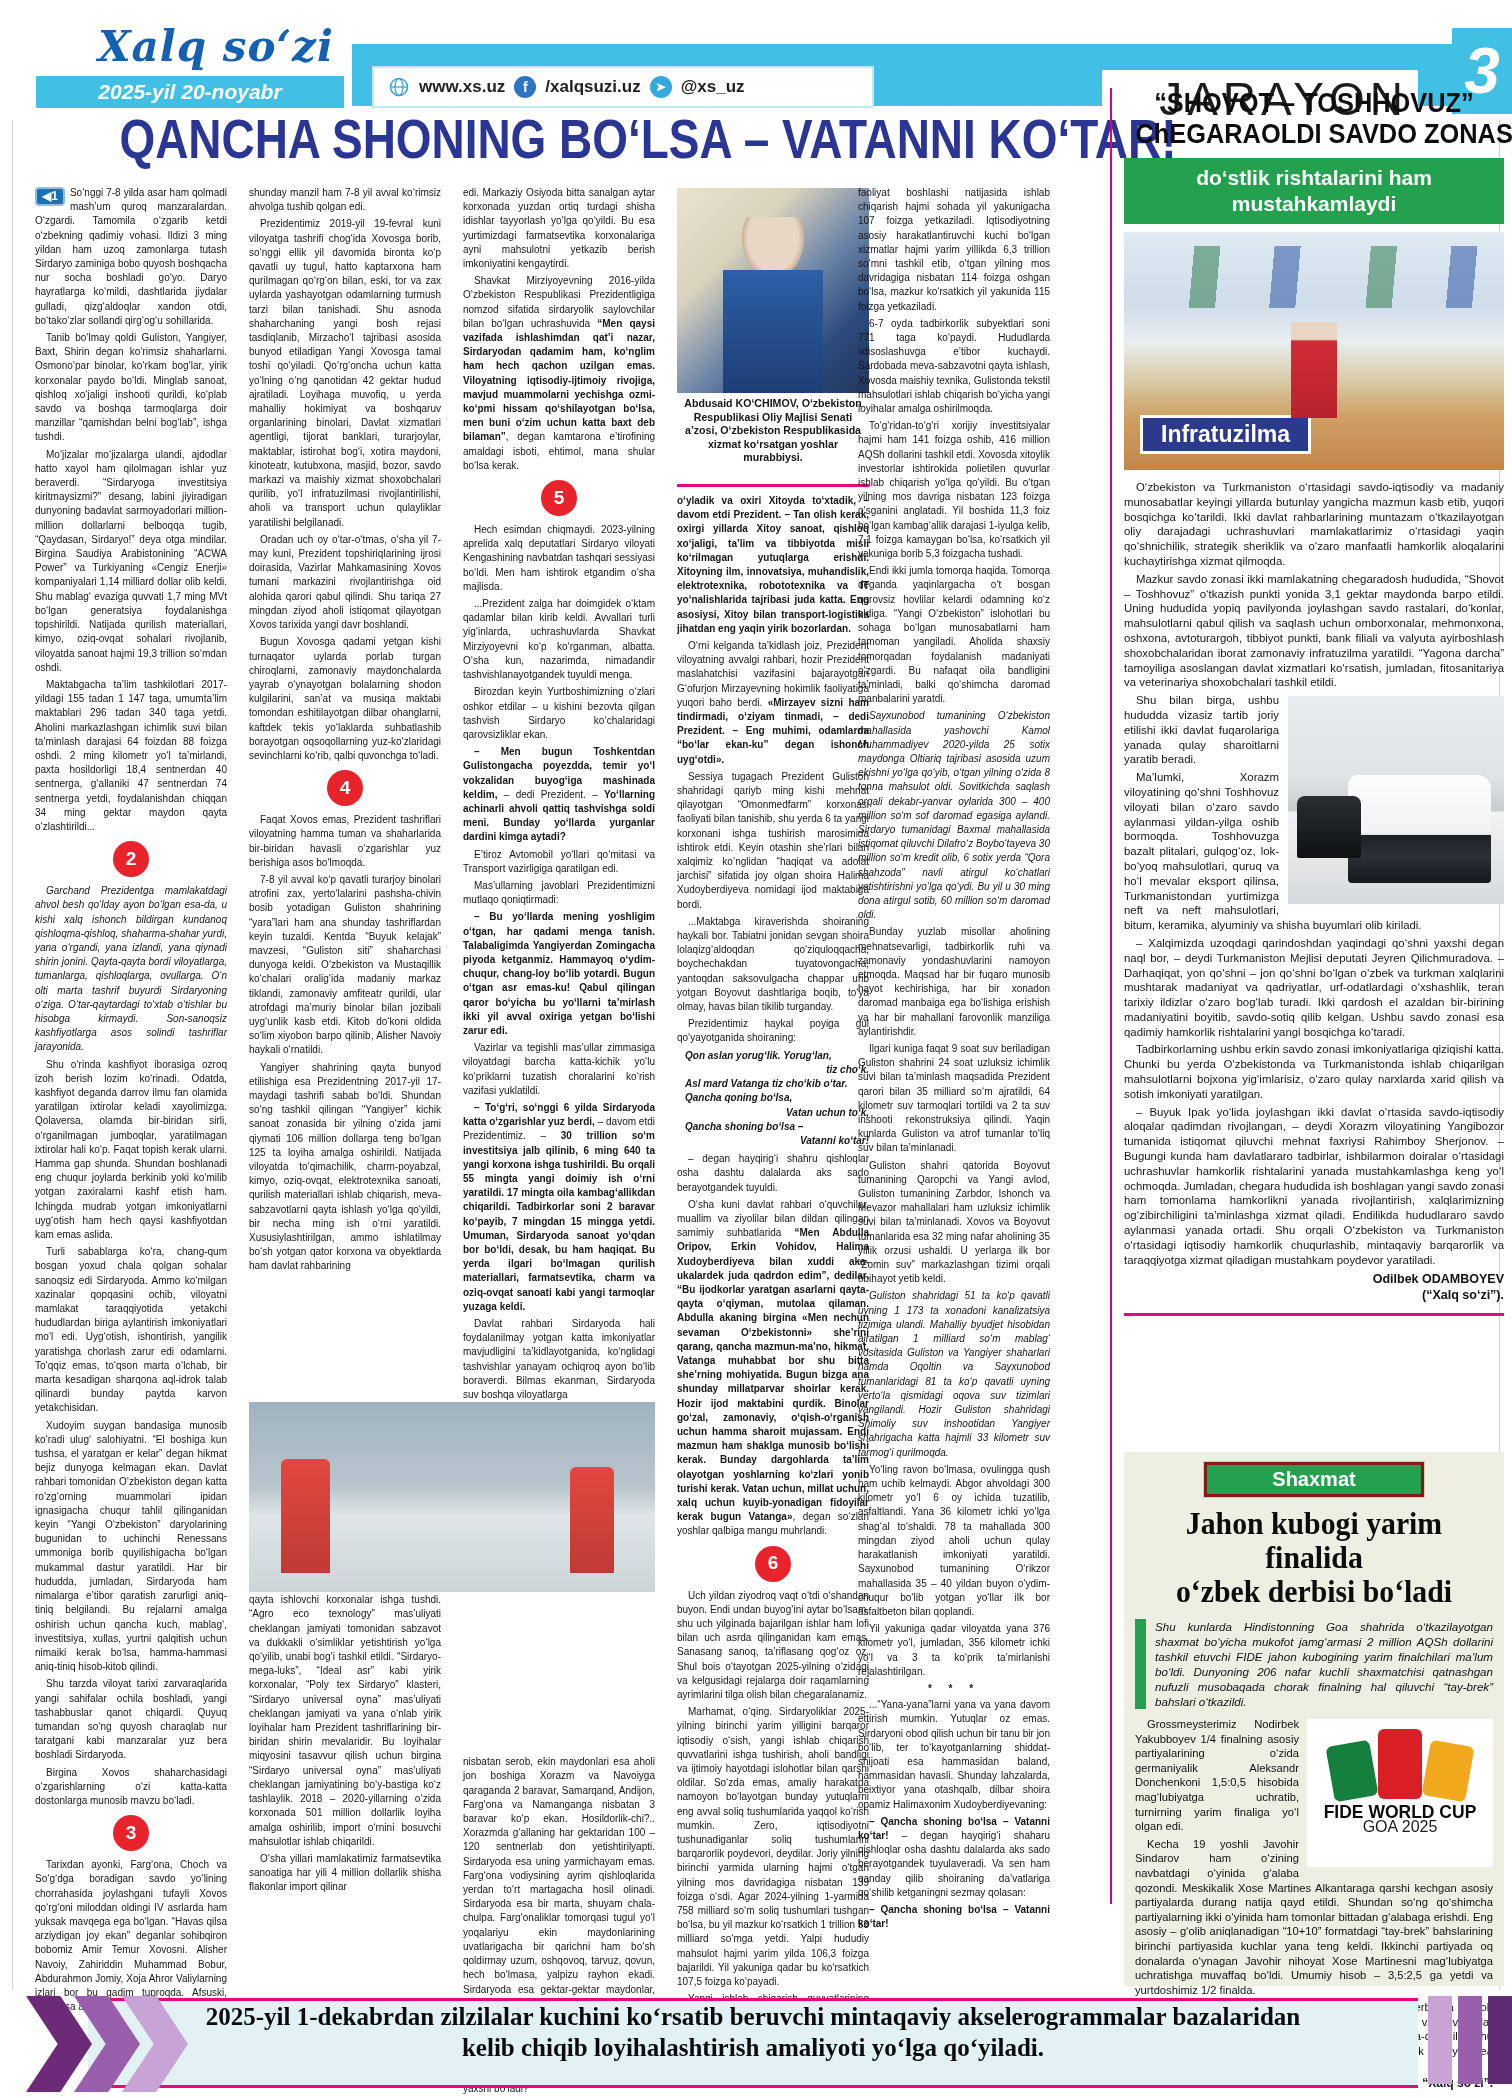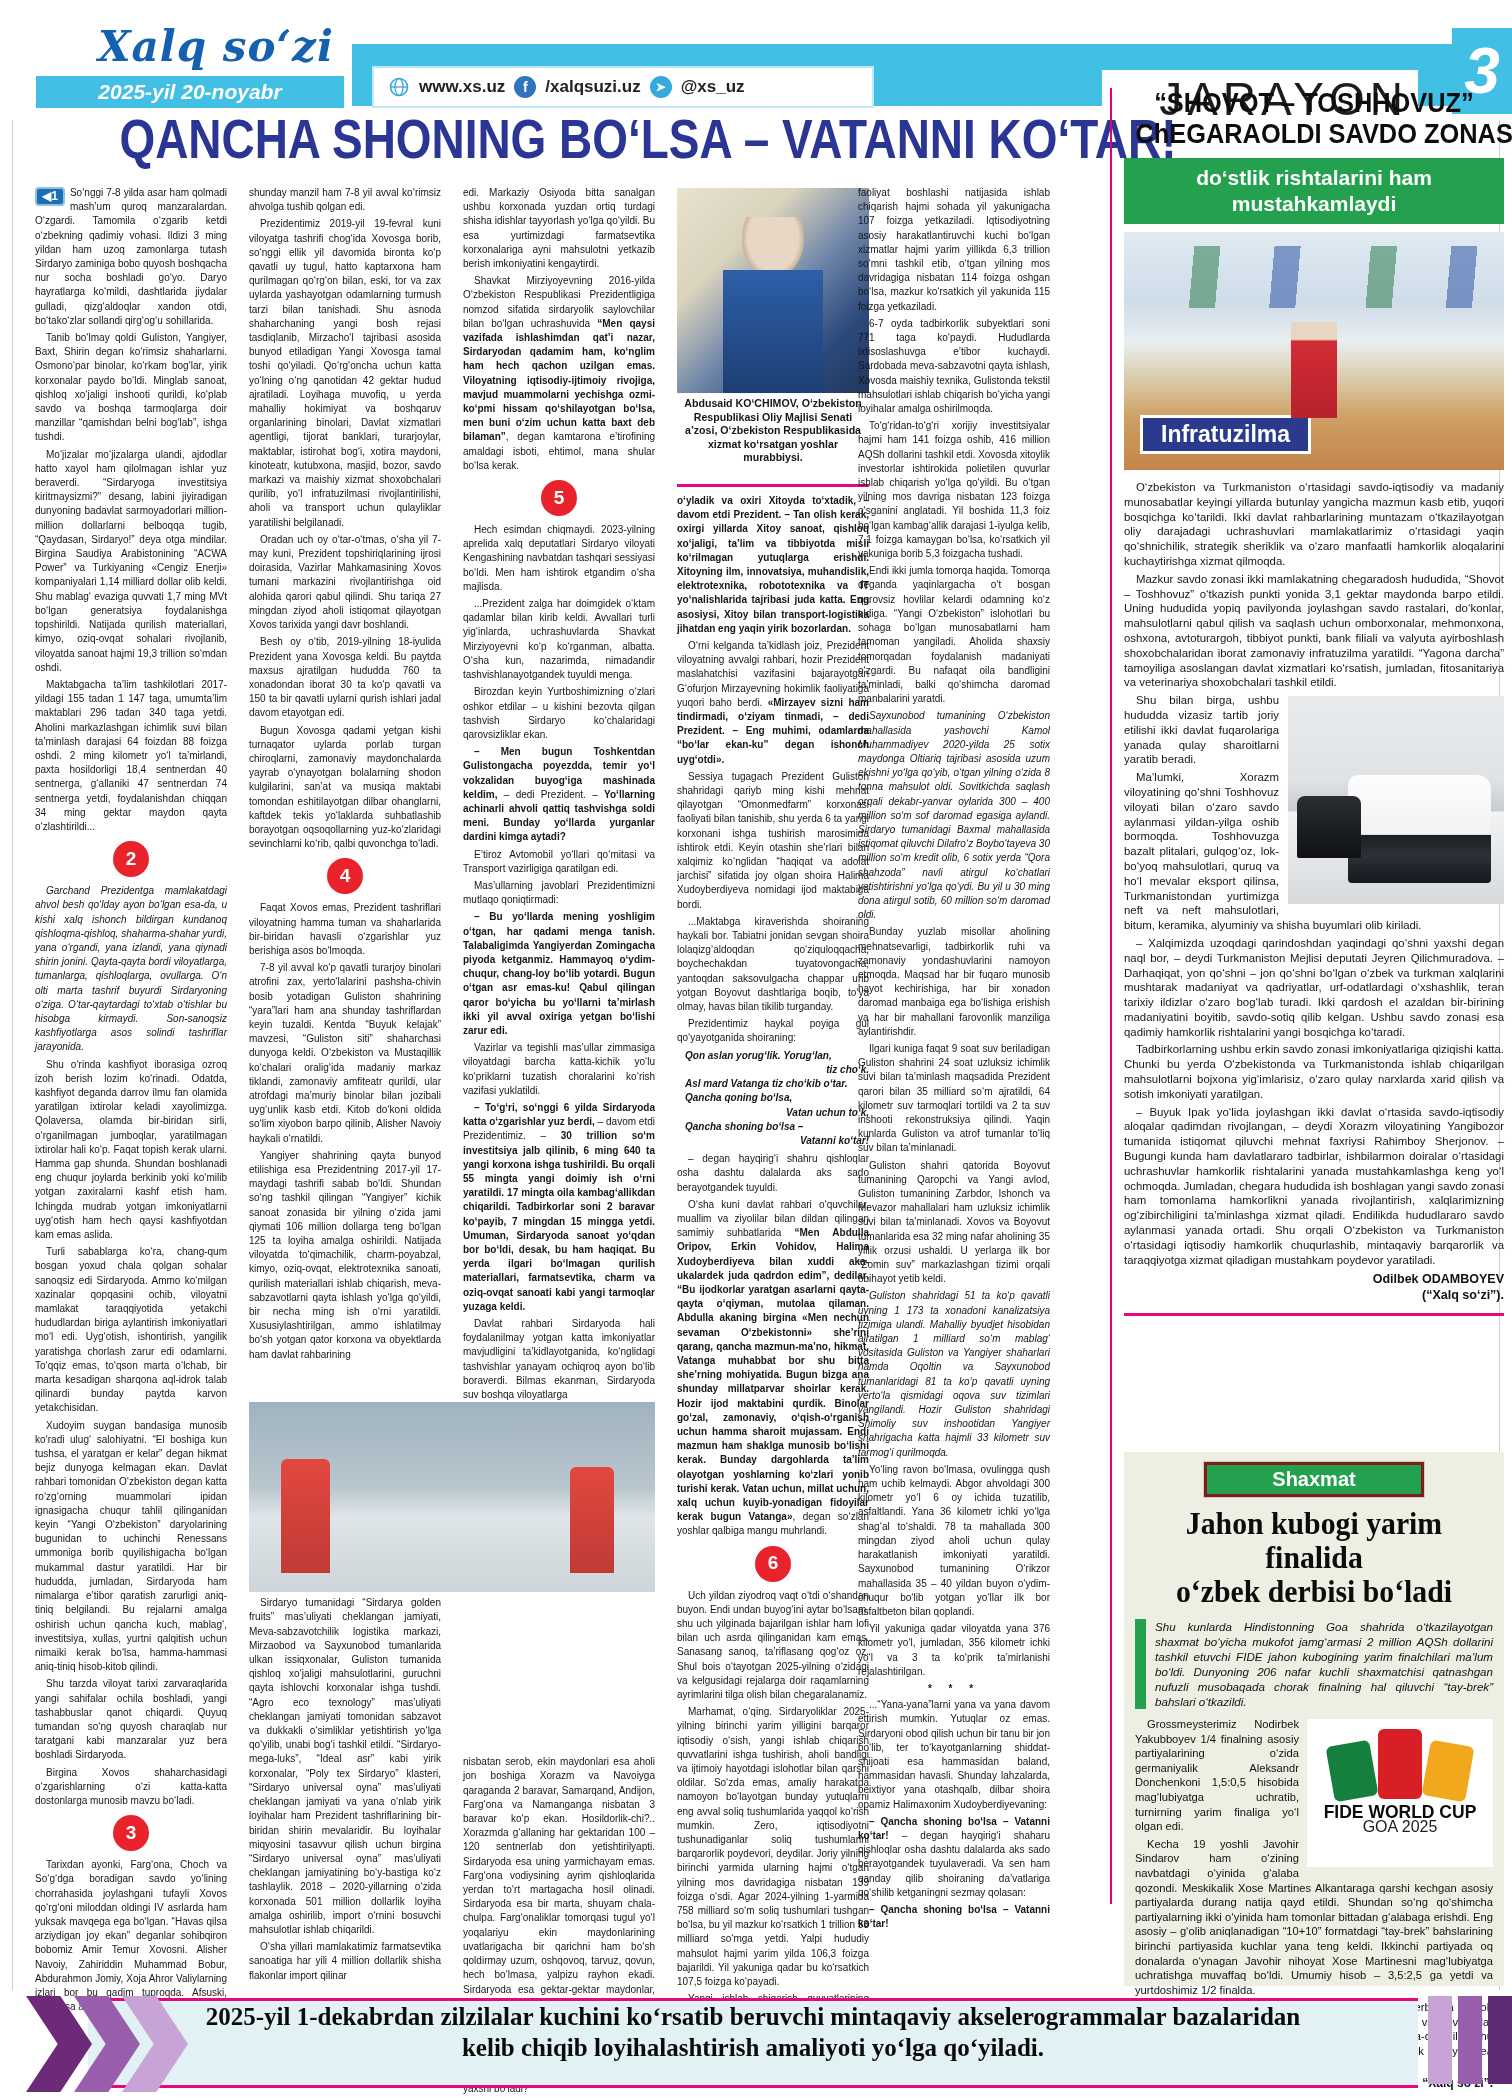--- a/index.html
+++ b/index.html
@@ -159,33 +159,32 @@
       <p>Xudoyim suygan bandasiga munosib ko‘radi ulug‘ salohiyatni. “El boshiga kun tushsa, el yaratgan er kelar” degan hikmat bejiz dunyoga kelmagan ekan. Davlat rahbari tomonidan O‘zbekiston degan katta ro‘zg‘orning muammolari ipidan ignasigacha chuqur tahlil qilinganidan keyin “Yangi O‘zbekiston” daryolarining bugunidan to uchinchi Renessans ummoniga borib quyilishigacha bo‘lgan mukammal dastur yaratildi. Har bir hududda, jumladan, Sirdaryoda ham nimalarga e’tibor qaratish zarurligi aniq-tiniq belgilandi. Bu rejalarni amalga oshirish uchun qancha kuch, mablag‘, investitsiya, xullas, yurtni qalqitish uchun nimaiki kerak bo‘lsa, hamma-hammasi aniq-tiniq hisob-kitob qilindi.</p>
       <p>Shu tarzda viloyat tarixi zarvaraqlarida yangi sahifalar ochila boshladi, yangi tashabbuslar qanot chiqardi. Quyuq tumandan so‘ng quyosh charaqlab nur taratgani kabi manzaralar yuz bera boshladi Sirdaryoda.</p>
       <p>Birgina Xovos shaharchasidagi o‘zgarishlarning o‘zi katta-katta dostonlarga munosib mavzu bo‘ladi.</p>
       <div class="sec">3</div>
       <p>Tarixdan ayonki, Farg‘ona, Choch va So‘g‘dga boradigan savdo yo‘lining chorrahasida joylashgani tufayli Xovos qo‘rg‘oni miloddan oldingi IV asrlarda ham yuksak mavqega ega bo‘lgan. “Havas qilsa arziydigan joy ekan” deganlar sohibqiron bobomiz Amir Temur Xovosni. Alisher Navoiy, Zahiriddin Muhammad Bobur, Abdurahmon Jomiy, Xoja Ahror Valiylarning izlari bor bu qadim tuproqda. Afsuski, faxrlansa arzigulik</p>
     </div>
   <div class="col" style="left:249px;">
       <p class="ni">shunday manzil ham 7-8 yil avval ko‘rimsiz ahvolga tushib qolgan edi.</p>
       <p>Prezidentimiz 2019-yil 19-fevral kuni viloyatga tashrifi chog‘ida Xovosga borib, so‘nggi ellik yil davomida bironta ko‘p qavatli uy tugul, hatto kaptarxona ham qurilmagan qo‘rg‘on bilan, eski, tor va zax uylarda yashayotgan odamlarning turmush tarzi bilan tanishadi. Shu asnoda shaharchaning yangi bosh rejasi tasdiqlanib, Mirzacho‘l tajribasi asosida bunyod etiladigan Yangi Xovosga tamal toshi qo‘yiladi. Qo‘rg‘oncha uchun katta yo‘lning o‘ng qanotidan 42 gektar hudud ajratiladi. Loyihaga muvofiq, u yerda mahalliy hokimiyat va boshqaruv organlarining binolari, Davlat xizmatlari agentligi, tijorat banklari, turarjoylar, maktablar, istirohat bog‘i, xotira maydoni, kinoteatr, kutubxona, masjid, bozor, savdo markazi va maishiy xizmat shoxobchalari qurilib, yo‘l infratuzilmasi rivojlantirilishi, aholi va transport uchun qulayliklar yaratilishi belgilanadi.</p>
       <p>Oradan uch oy o‘tar-o‘tmas, o‘sha yil 7-may kuni, Prezident topshiriqlarining ijrosi doirasida, Vazirlar Mahkamasining Xovos tumani markazini rivojlantirishga oid alohida qarori qabul qilindi. Shu tariqa 27 mingdan ziyod aholi istiqomat qilayotgan Xovos tarixida yangi davr boshlandi.</p>
-      <p>Besh oy o‘tib, 2019-yilning 18-iyulida Prezident yana Xovosga keldi. Bu paytda maxsus ajratilgan hududda 760 ta xonadondan iborat 30 ta ko‘p qavatli va 150 ta bir qavatli uylarni qurish ishlari jadal davom etayotgan edi.</p>
       <p>Bugun Xovosga qadami yetgan kishi turnaqator uylarda porlab turgan chiroqlarni, zamonaviy maydonchalarda yayrab o‘ynayotgan bolalarning shodon kulgilarini, san’at va musiqa maktabi tomondan eshitilayotgan dilbar ohanglarni, kaftdek tekis yo‘laklarda suhbatlashib borayotgan oqsoqollarning yuz-ko‘zlaridagi sevinchlarni ko‘rib, qalbi quvonchga to‘ladi.</p>
       <div class="sec">4</div>
       <p>Faqat Xovos emas, Prezident tashriflari viloyatning hamma tuman va shaharlarida bir-biridan havasli o‘zgarishlar yuz berishiga asos bo‘lmoqda.</p>
       <p>7-8 yil avval ko‘p qavatli turarjoy binolari atrofini zax, yerto‘lalarini pashsha-chivin bosib yotadigan Guliston shahrining “yara”lari ham ana shunday tashriflardan keyin tuzaldi. Kentda “Buyuk kelajak” mavzesi, “Guliston siti” shaharchasi dunyoga keldi. O‘zbekiston va Mustaqillik ko‘chalari oralig‘ida madaniy markaz tiklandi, zamonaviy amfiteatr qurildi, ular atrofdagi ma’muriy binolar bilan jozibali uyg‘unlik kasb etdi. Kitob do‘koni oldida so‘lim xiyobon barpo qilinib, Alisher Navoiy haykali o‘rnatildi.</p>
       <p>Yangiyer shahrining qayta bunyod etilishiga esa Prezidentning 2017-yil 17-maydagi tashrifi sabab bo‘ldi. Shundan so‘ng tashkil qilingan “Yangiyer” kichik sanoat zonasida bir yilning o‘zida jami qiymati 106 million dollarga teng bo‘lgan 125 ta loyiha amalga oshirildi. Natijada viloyatda to‘qimachilik, charm-poyabzal, kimyo, oziq-ovqat, elektrotexnika sanoati, qurilish materiallari ishlab chiqarish, meva-sabzavotlarni qayta ishlash yo‘lga qo‘yildi, bir necha ming ish o‘rni yaratildi. Xususiylashtirilgan, ammo ishlatilmay bo‘sh yotgan qator korxona va obyektlarda ham davlat rahbarining</p>
       <div class="spc" style="height: 200px;"></div>
       <p class="ni">tashriflaridan so‘ng rivojlanish fasli boshlandi.</p>
       <p>Sirdaryo tumanidagi “Sirdarya golden fruits” mas’uliyati cheklangan jamiyati, Meva-sabzavotchilik logistika markazi, Mirzaobod va Sayxunobod tumanlarida ulkan issiqxonalar, Guliston tumanida qishloq xo‘jaligi mahsulotlarini, guruchni qayta ishlovchi korxonalar ishga tushdi. “Agro eco texnology” mas’uliyati cheklangan jamiyati tomonidan sabzavot va dukkakli o‘simliklar yetishtirish yo‘lga qo‘yil­ib, unabi bog‘i tashkil etildi. “Sirdaryo-mega-luks”, “Ideal asr” kabi yirik korxonalar, “Poly tex Sirdaryo” klasteri, “Sirdaryo universal oyna” mas’uliyati cheklangan jamiyati va yana o‘nlab yirik loyihalar ham Prezident tashriflarining bir-biridan shirin mevalaridir. Bu loyihalar miqyosini tasavvur qilish uchun birgina “Sirdaryo universal oyna” mas’uliyati cheklangan jamiyatining bo‘y-bastiga ko‘z tashlaylik. 2018 – 2020-yillarning o‘zida korxonada 501 million dollarlik loyiha amalga oshirilib, import o‘rnini bosuvchi mahsulotlar ishlab chiqarildi.</p>
       <p>O‘sha yillari mamlakatimiz farmatsevtika sanoatiga har yili 4 million dollarlik shisha flakonlar import qilinar</p>
     </div>
   <div class="col" style="left:463px;">
-      <p class="ni">edi. Markaziy Osiyoda bitta sanalgan ushbu korxonada yuzdan ortiq turdagi shisha idishlar tayyorlash yo‘lga qo‘yildi. Bu esa yurtimizdagi farmatsevtika korxonalariga ayni mahsulotni yetkazib berish imkoniyatini kengaytirdi.</p>
+      <p class="ni">edi. Markaziy Osiyoda bitta sanalgan aytar korxonada yuzdan ortiq turdagi shisha idishlar tayyorlash yo‘lga qo‘yildi. Bu esa yurtimizdagi farmatsevtika korxonalariga ayni mahsulotni yetkazib berish imkoniyatini kengaytirdi.</p>
       <p><span>Shavkat Mirziyoyevning 2016-yilda O‘zbekiston Respublikasi Prezidentligiga nomzod sifatida sirdaryolik saylovchilar bilan bo‘lgan uchrashuvida </span><span class="bseg">“Men qaysi vazifada ishlashimdan qat’i nazar, Sirdaryodan qadamim ham, ko‘nglim ham hech qachon uzilgan emas. Viloyatning iqtisodiy-ijtimoiy rivojiga, mavjud muammolarni yechishga ozmi-ko‘pmi hissam qo‘shilayotgan bo‘lsa, men buni o‘zim uchun katta baxt deb bilaman”</span><span>, degan kamtarona e’tirofining amaldagi isboti, ehtimol, mana shular bo‘lsa kerak.</span></p>
       <div class="sec">5</div>
       <p>Hech esimdan chiqmaydi. 2023-yilning aprelida xalq deputatlari Sirdaryo viloyati Kengashining navbatdan tashqari sessiyasi bo‘ldi. Men ham ishtirok etgandim o‘sha majlisda.</p>
       <p>...Prezident zalga har doimgidek o‘ktam qadamlar bilan kirib keldi. Avvallari turli yig‘inlarda, uchrashuvlarda Shavkat Mirziyoyevni ko‘p ko‘rganman, albatta. O‘sha kun, nazarimda, nimadandir tashvishlanayotgandek tuyuldi menga.</p>
       <p>Birozdan keyin Yurtboshimizning o‘zlari oshkor etdilar – u kishini bezovta qilgan tashvish Sirdaryo ko‘chalaridagi qarovsizliklar ekan.</p>
       <p><span class="bseg">– Men bugun Toshkentdan Gulistongacha poyezdda, temir yo‘l vokzalidan buyog‘iga mashinada keldim,</span><span> – dedi Prezident. – </span><span class="bseg">Yo‘llarning achinarli ahvoli qattiq tashvishga soldi meni. Bunday yo‘llarda yurganlar dardini kimga aytadi?</span></p>
       <p>E’tiroz Avtomobil yo‘llari qo‘mitasi va Transport vazirligiga qaratilgan edi.</p>
       <p>Mas’ullarning javoblari Prezidentimizni mutlaqo qoniqtirmadi:</p>
       <p class="pb">– Bu yo‘llarda mening yoshligim o‘tgan, har qadami menga tanish. Talabaligimda Yangiyerdan Zomingacha piyoda ketganmiz. Hammayoq o‘ydim-chuqur, chang-loy bo‘lib yotardi. Bugun o‘tgan asr emas-ku! Qabul qilingan qaror bo‘yicha bu yo‘llarni ta’mirlash ikki yil avval oxiriga yetgan bo‘lishi zarur edi.</p>
       <p>Vazirlar va tegishli mas’ullar zimmasiga viloyatdagi barcha katta-kichik yo‘lu ko‘priklarni tuzatish choralarini ko‘rish vazifasi yuklatildi.</p>

